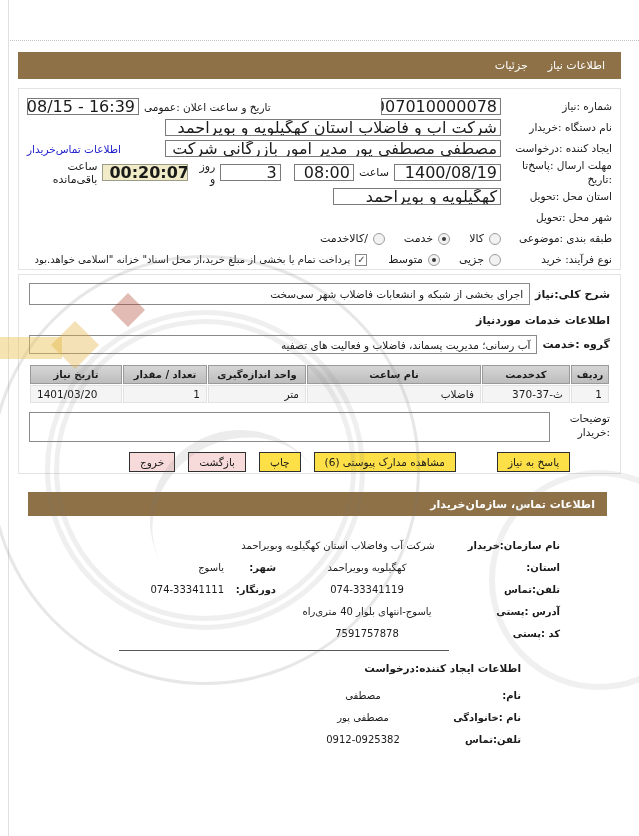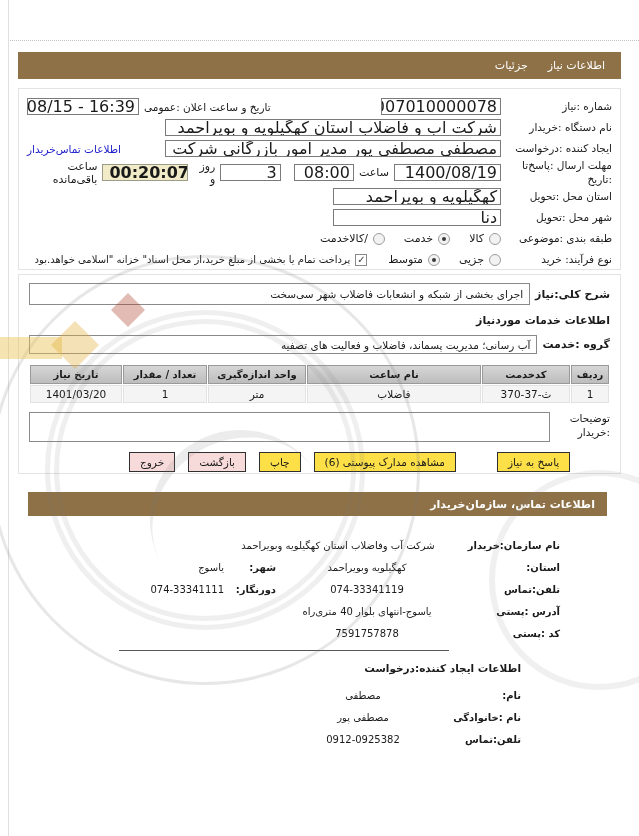--- a/index.html
+++ b/index.html
@@ -55,21 +55,21 @@
 
   .descbox { flex:1; border:1px solid #8a8a8a; height:22px; display:flex; align-items:center; padding:0 6px; font-size:10.5px; }
   .sec-title { font-weight:bold; font-size:11px; margin:9px 0 7px; }
   .groupbox { flex:1; border:1px solid #8a8a8a; height:19px; display:flex; align-items:center; padding:0 6px; font-size:10.5px; }
 
   table.svc { width:100%; border-collapse:separate; border-spacing:1px; margin-top:9px; }
   table.svc th {
     background:linear-gradient(#d6d6d6,#bdbdbd); border:1px solid #9a9a9a;
     font-size:10px; font-weight:bold; padding:3px 2px; white-space:nowrap;
   }
-  table.svc td { background:#f4f4f4; border:1px solid #e2e2e2; text-align:center; font-size:10.5px; padding:2px 0;margin-top:43px; }
+  table.svc td { background:#f4f4f4; border:1px solid #e2e2e2; font-size:10.5px; padding:2px 6px;margin-top:43px; }
 
   .notesrow { display:flex; gap:14px; margin-top:8px; align-items:flex-start; }
   .noteslabel { flex:none; width:46px; font-size:10.5px; line-height:1.3; }
   .notesbox { flex:1; border:1px solid #8a8a8a; height:30px; background:#fff; }
 
   .btnrow { display:flex; align-items:center; gap:13px; margin-top:10px; padding-left:100px; justify-content:flex-end; }
   .btn { border:1px solid #2f2f2f; height:20px; display:flex; align-items:center; padding:0 10px; font-size:10.5px; cursor:pointer; white-space:nowrap; }
   .btn.green { background:#fde047; }
   .btn.pink { background:#f7dada; }
   .btn-answer { margin-left:28px; }
@@ -150,21 +150,20 @@
     <span>ساعت باقی‌مانده</span>
   </div>
 
   <div class="frow">
     <span class="flabel">استان محل :تحویل</span>
     <span class="field" style="width:168px;">کهگیلویه و بویراحمد</span>
   </div>
 
   <div class="frow">
     <span class="flabel">شهر محل :تحویل</span>
-    <span class="field" style="width:168px;">دنا</span>
   </div>
 
   <div class="frow">
     <span class="flabel">طبقه بندی :موضوعی</span>
     <span class="radio"></span>
     <span>کالا</span>
     <span class="radio sel" style="margin-right:14px;"></span>
     <span>خدمت</span>
     <span class="radio" style="margin-right:14px;"></span>
     <span>/کالاخدمت</span>

